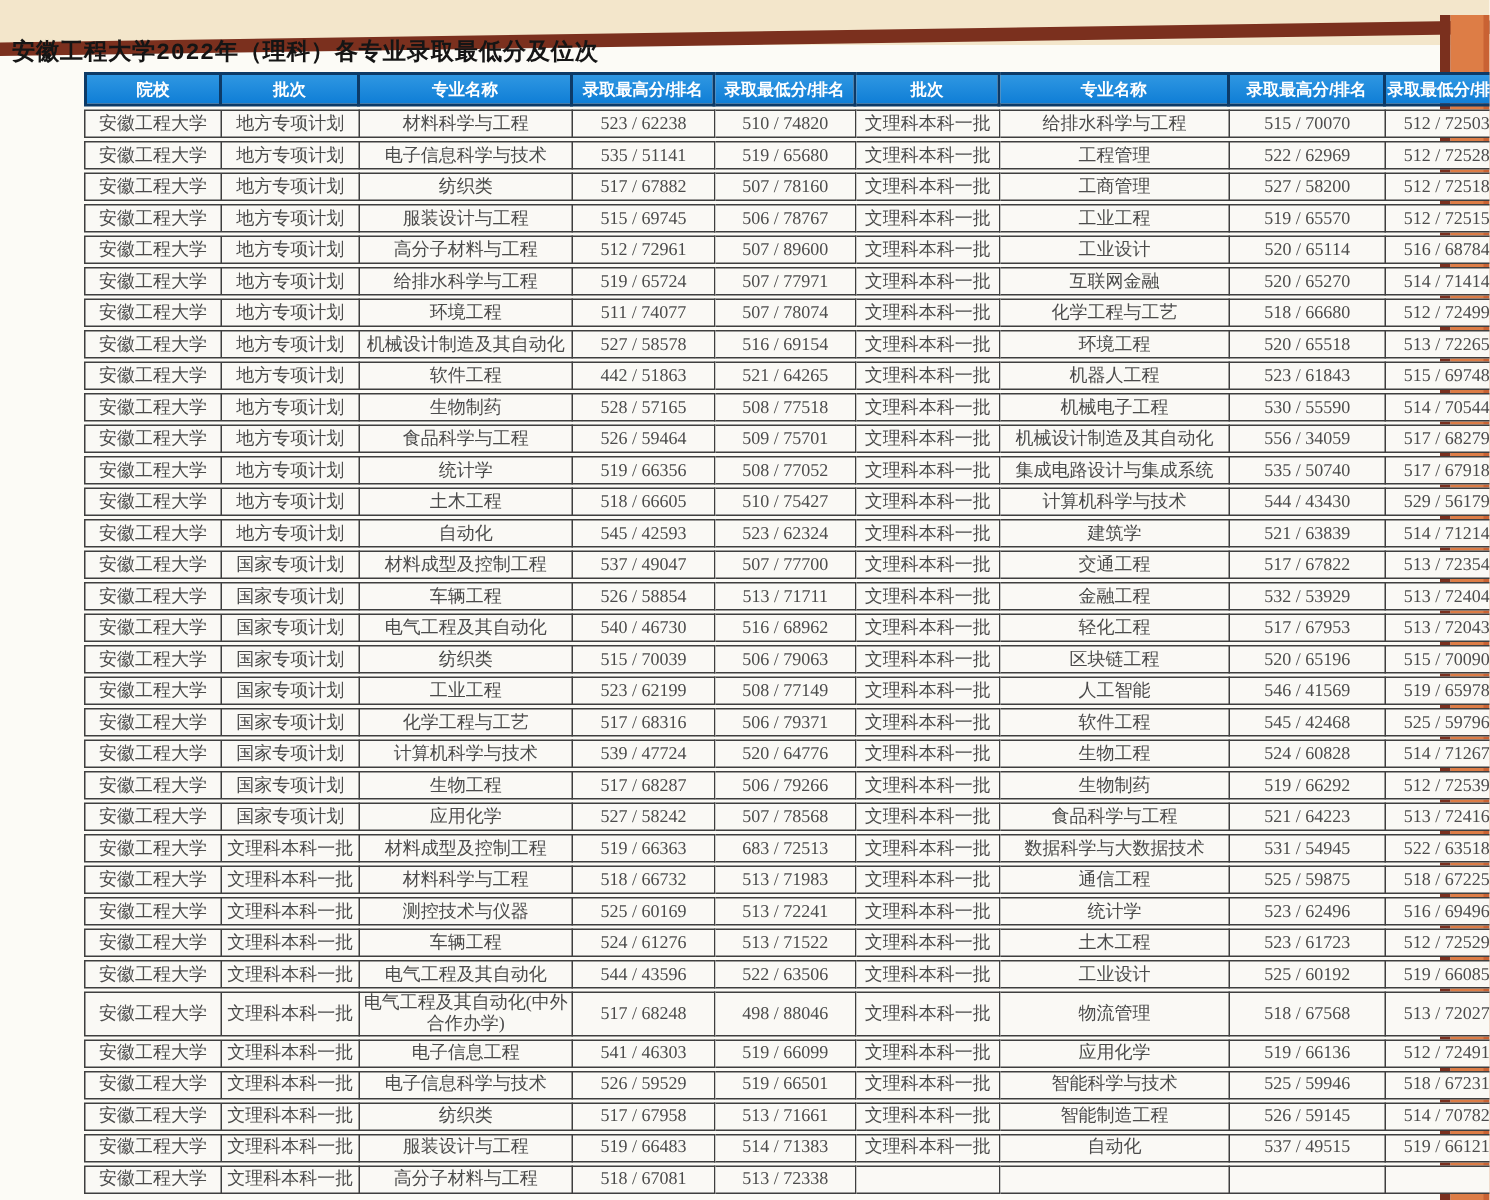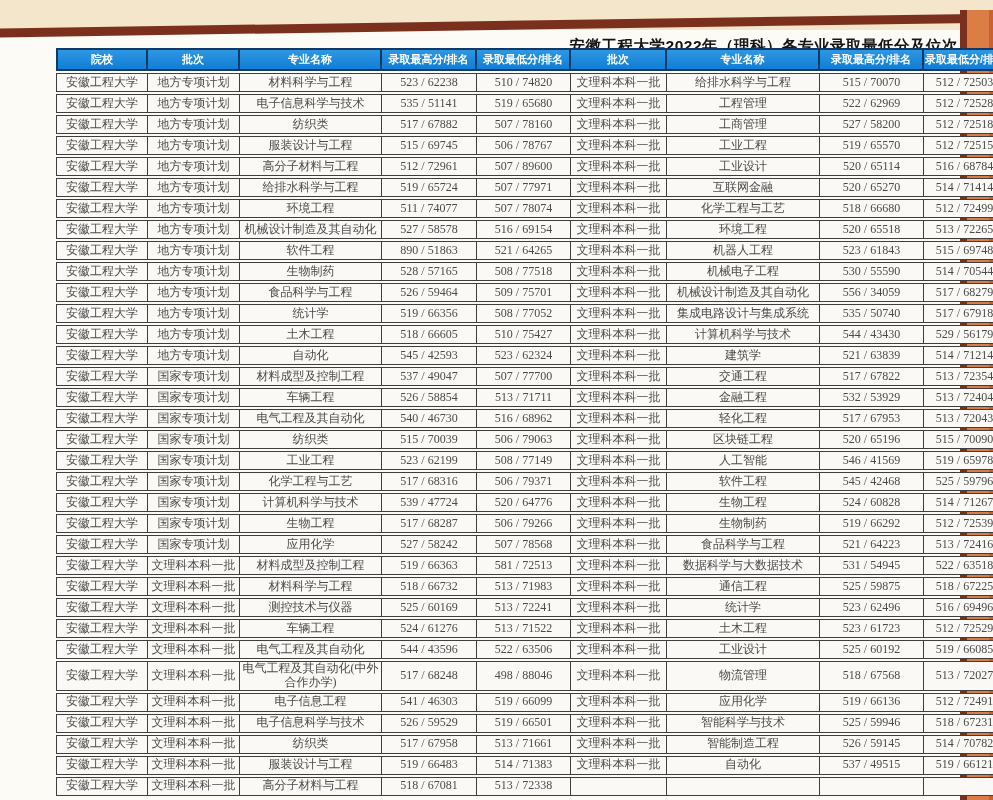--- a/index.html
+++ b/index.html
@@ -10,23 +10,23 @@
   }
   
   .top-cream{position:absolute;top:0;left:0;width:993px;height:30px;background:#f3e6cb;}
   .top-maroon{position:absolute;top:21px;left:-8px;width:1015px;height:9px;background:#7b301e;transform:rotate(-0.85deg);}
   .right-maroon{position:absolute;top:10px;right:26px;width:7px;height:790px;background:#7b301e;}
   .right-orange{position:absolute;top:10px;right:0;width:26px;height:790px;background:#dd7d46;}
   .right-orange-edge{position:absolute;top:10px;right:0;width:4px;height:790px;background:#c96233;}
   .paper{position:absolute;top:30px;left:0;width:960px;height:770px;background:#fcfbf6;}
 
   .page-title{
-    position:absolute;top:24px;left:8px;width:950px;text-align:right;
-    font-family:Liberation Sans, sans-serif;
-    font-weight:bold;font-size:15.5px;color:#151515;letter-spacing:0.5px;margin-top:12px;
+    position:absolute;top:24px;left:8px;width:950px;text-align:left;
+    font-family:Liberation Mono, monospace;
+    font-weight:bold;font-size:15.5px;color:#151515;letter-spacing:0.5px;
   }
   table{
     position:absolute;top:46px;left:8px;width:950px;
     border-collapse:separate;border-spacing:0 2px;
     table-layout:fixed;
     padding-left:48px;
   }
   th{
     background:linear-gradient(#2f97e2,#0f7ed6);
     color:#fff;
@@ -172,21 +172,21 @@
     <td>516 / 69154</td>
     <td>文理科本科一批</td>
     <td>环境工程</td>
     <td>520 / 65518</td>
     <td>513 / 72265</td>
   </tr>
       <tr>
     <td>安徽工程大学</td>
     <td>地方专项计划</td>
     <td>软件工程</td>
-    <td>890 / 51863</td>
+    <td>442 / 51863</td>
     <td>521 / 64265</td>
     <td>文理科本科一批</td>
     <td>机器人工程</td>
     <td>523 / 61843</td>
     <td>515 / 69748</td>
   </tr>
       <tr>
     <td>安徽工程大学</td>
     <td>地方专项计划</td>
     <td>生物制药</td>
@@ -338,21 +338,21 @@
     <td>文理科本科一批</td>
     <td>食品科学与工程</td>
     <td>521 / 64223</td>
     <td>513 / 72416</td>
   </tr>
       <tr>
     <td>安徽工程大学</td>
     <td>文理科本科一批</td>
     <td>材料成型及控制工程</td>
     <td>519 / 66363</td>
-    <td>581 / 72513</td>
+    <td>683 / 72513</td>
     <td>文理科本科一批</td>
     <td>数据科学与大数据技术</td>
     <td>531 / 54945</td>
     <td>522 / 63518</td>
   </tr>
       <tr>
     <td>安徽工程大学</td>
     <td>文理科本科一批</td>
     <td>材料科学与工程</td>
     <td>518 / 66732</td>

